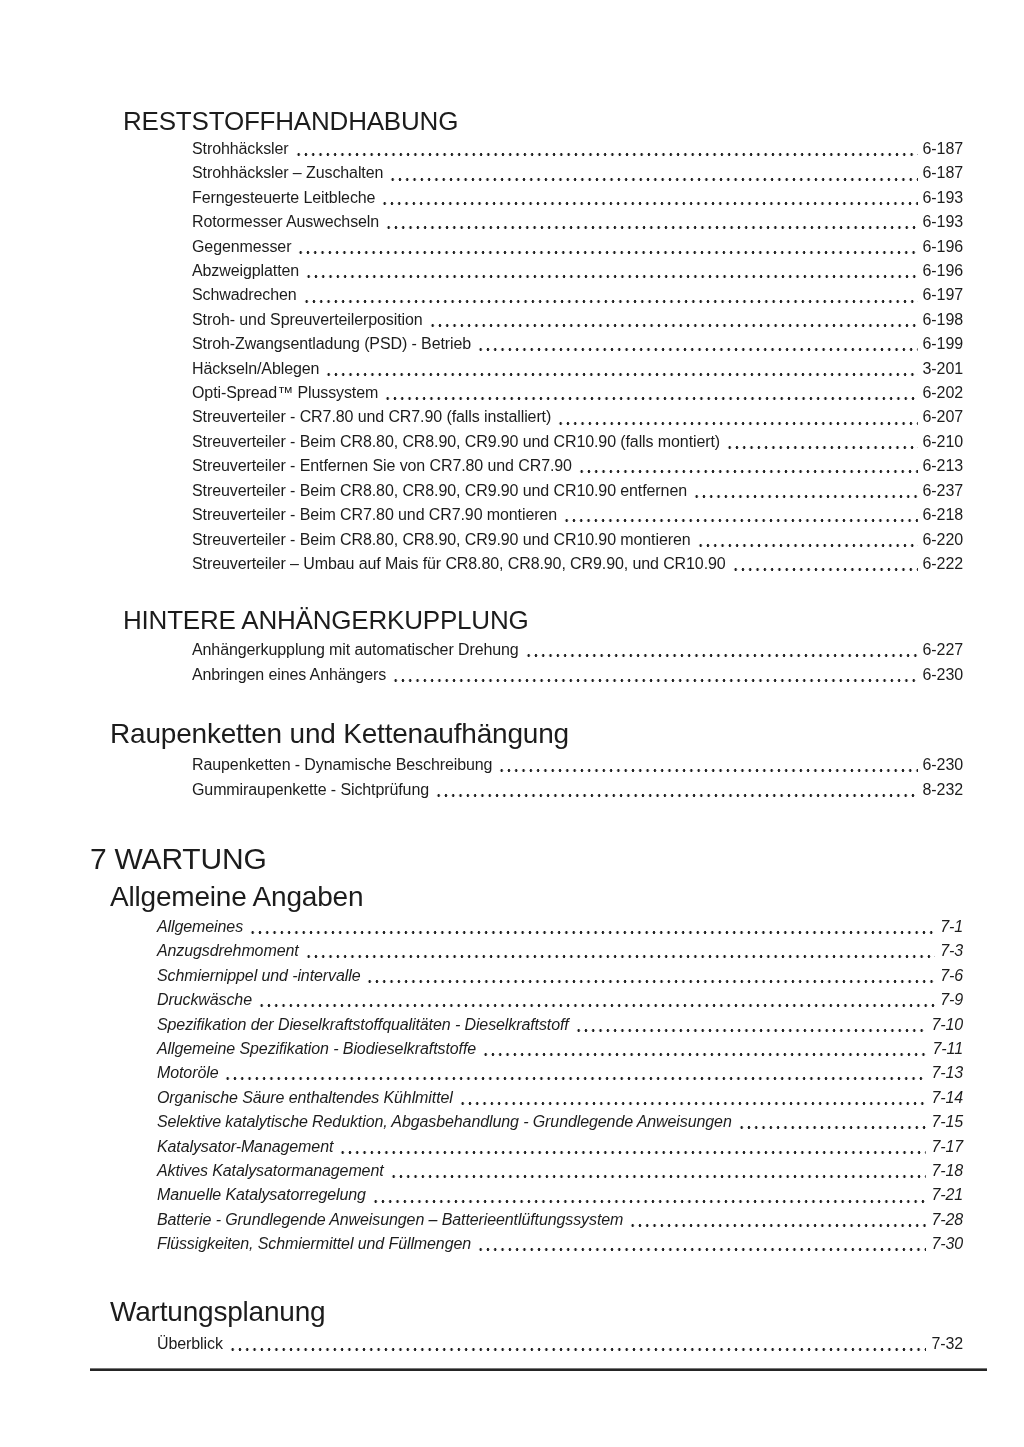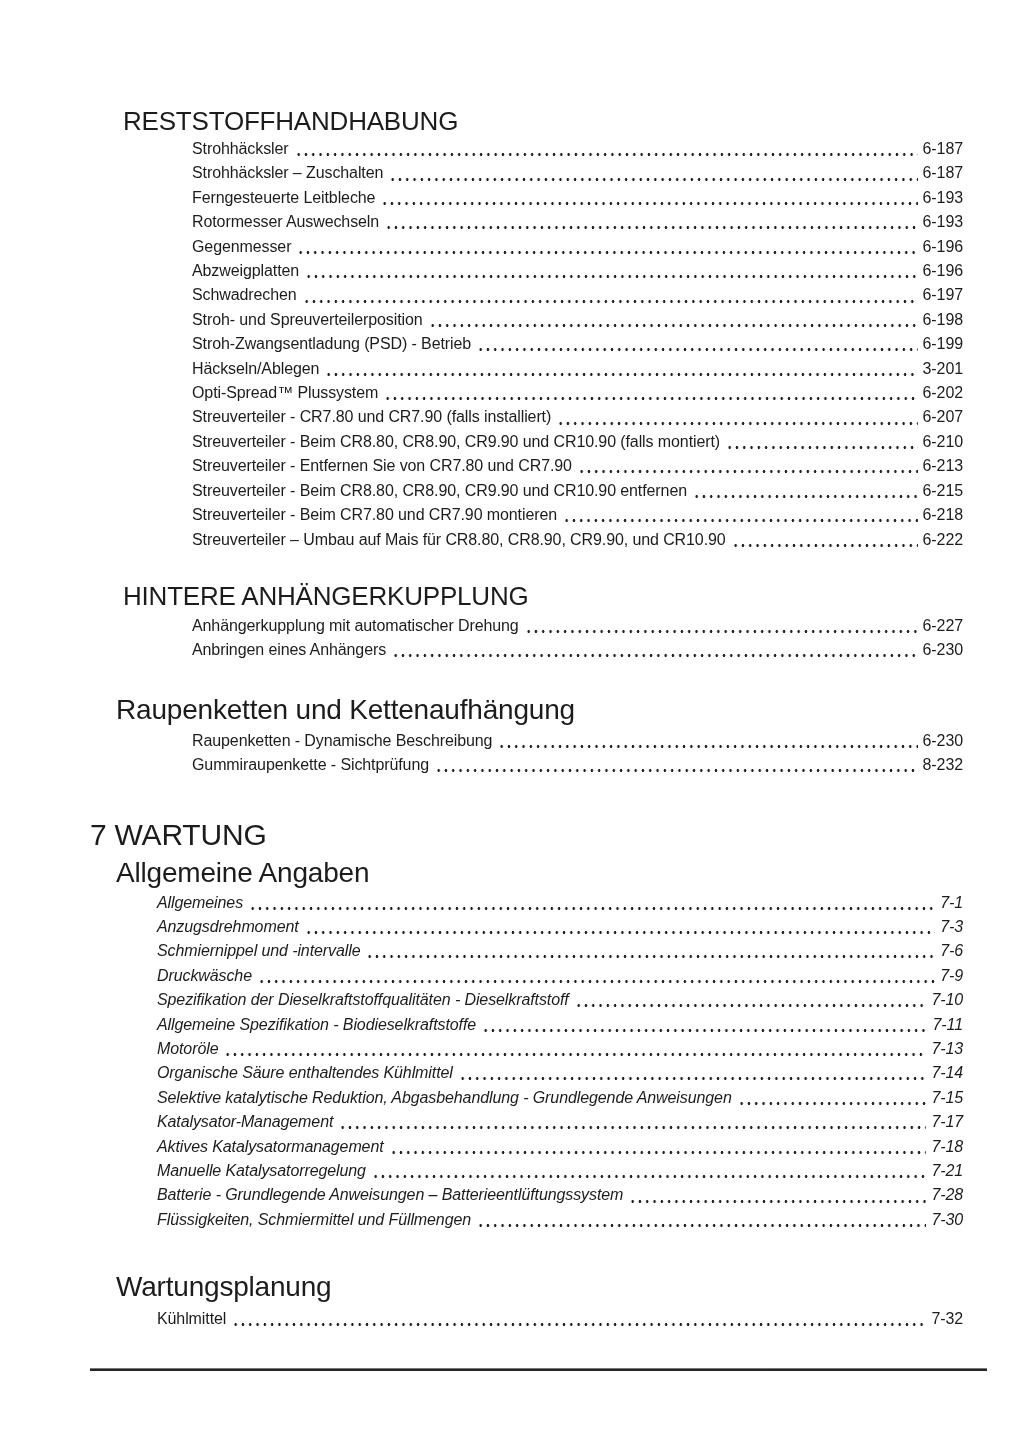--- a/index.html
+++ b/index.html
@@ -25,21 +25,21 @@
   .sec-4 { margin-top: 4px; }
   .sec-5 { margin-top: 38px; }
 
   .heading {
     font-weight: 400;
     white-space: nowrap;
     letter-spacing: -0.2px;
   }
   .heading.chapter      { font-size: 30px; line-height: 34px; margin-left: 0; }
   .heading.section-caps { font-size: 26px; line-height: 32px; margin-left: 33px; }
-  .heading.section      { font-size: 28px; line-height: 34px; margin-left: 26px; }
+  .heading.section      { font-size: 28px; line-height: 34px; margin-left: 20px; }
 
   .entries { margin-top: 2px; }
   .entries.wide   { margin-left: 102px; }
   .entries.narrow { margin-left: 67px; }
   .sec-0 .entries { margin-top: 0px; }
   .sec-4 .entries { margin-top: 1px; font-style: italic; }
   .sec-5 .entries { margin-top: 3px; }
 
   .row {
     display: flex;
@@ -143,26 +143,31 @@
             <span class="p">6-210</span>
           </div>
           <div class="row">
             <span class="t">Streuverteiler - Entfernen Sie von CR7.80 und CR7.90</span>
             <span class="dots"></span>
             <span class="p">6-213</span>
           </div>
           <div class="row">
             <span class="t">Streuverteiler - Beim CR8.80, CR8.90, CR9.90 und CR10.90 entfernen</span>
             <span class="dots"></span>
-            <span class="p">6-215</span>
+            <span class="p">6-237</span>
           </div>
           <div class="row">
             <span class="t">Streuverteiler - Beim CR7.80 und CR7.90 montieren</span>
             <span class="dots"></span>
             <span class="p">6-218</span>
+          </div>
+          <div class="row">
+            <span class="t">Streuverteiler - Beim CR8.80, CR8.90, CR9.90 und CR10.90 montieren</span>
+            <span class="dots"></span>
+            <span class="p">6-220</span>
           </div>
           <div class="row">
             <span class="t">Streuverteiler – Umbau auf Mais für CR8.80, CR8.90, CR9.90, und CR10.90</span>
             <span class="dots"></span>
             <span class="p">6-222</span>
           </div>
         </div>
       </section>
       <section class="sec sec-1">
         <div class="heading section-caps">HINTERE ANHÄNGERKUPPLUNG</div>
@@ -269,21 +274,21 @@
             <span class="t">Flüssigkeiten, Schmiermittel und Füllmengen</span>
             <span class="dots"></span>
             <span class="p">7-30</span>
           </div>
         </div>
       </section>
       <section class="sec sec-5">
         <div class="heading section">Wartungsplanung</div>
         <div class="entries narrow">
           <div class="row">
-            <span class="t">Kühlmittel</span>
+            <span class="t">Überblick</span>
             <span class="dots"></span>
             <span class="p">7-32</span>
           </div>
         </div>
       </section>
     </div>
   <div class="rule"></div>
 </div>
 
 </body></html>

